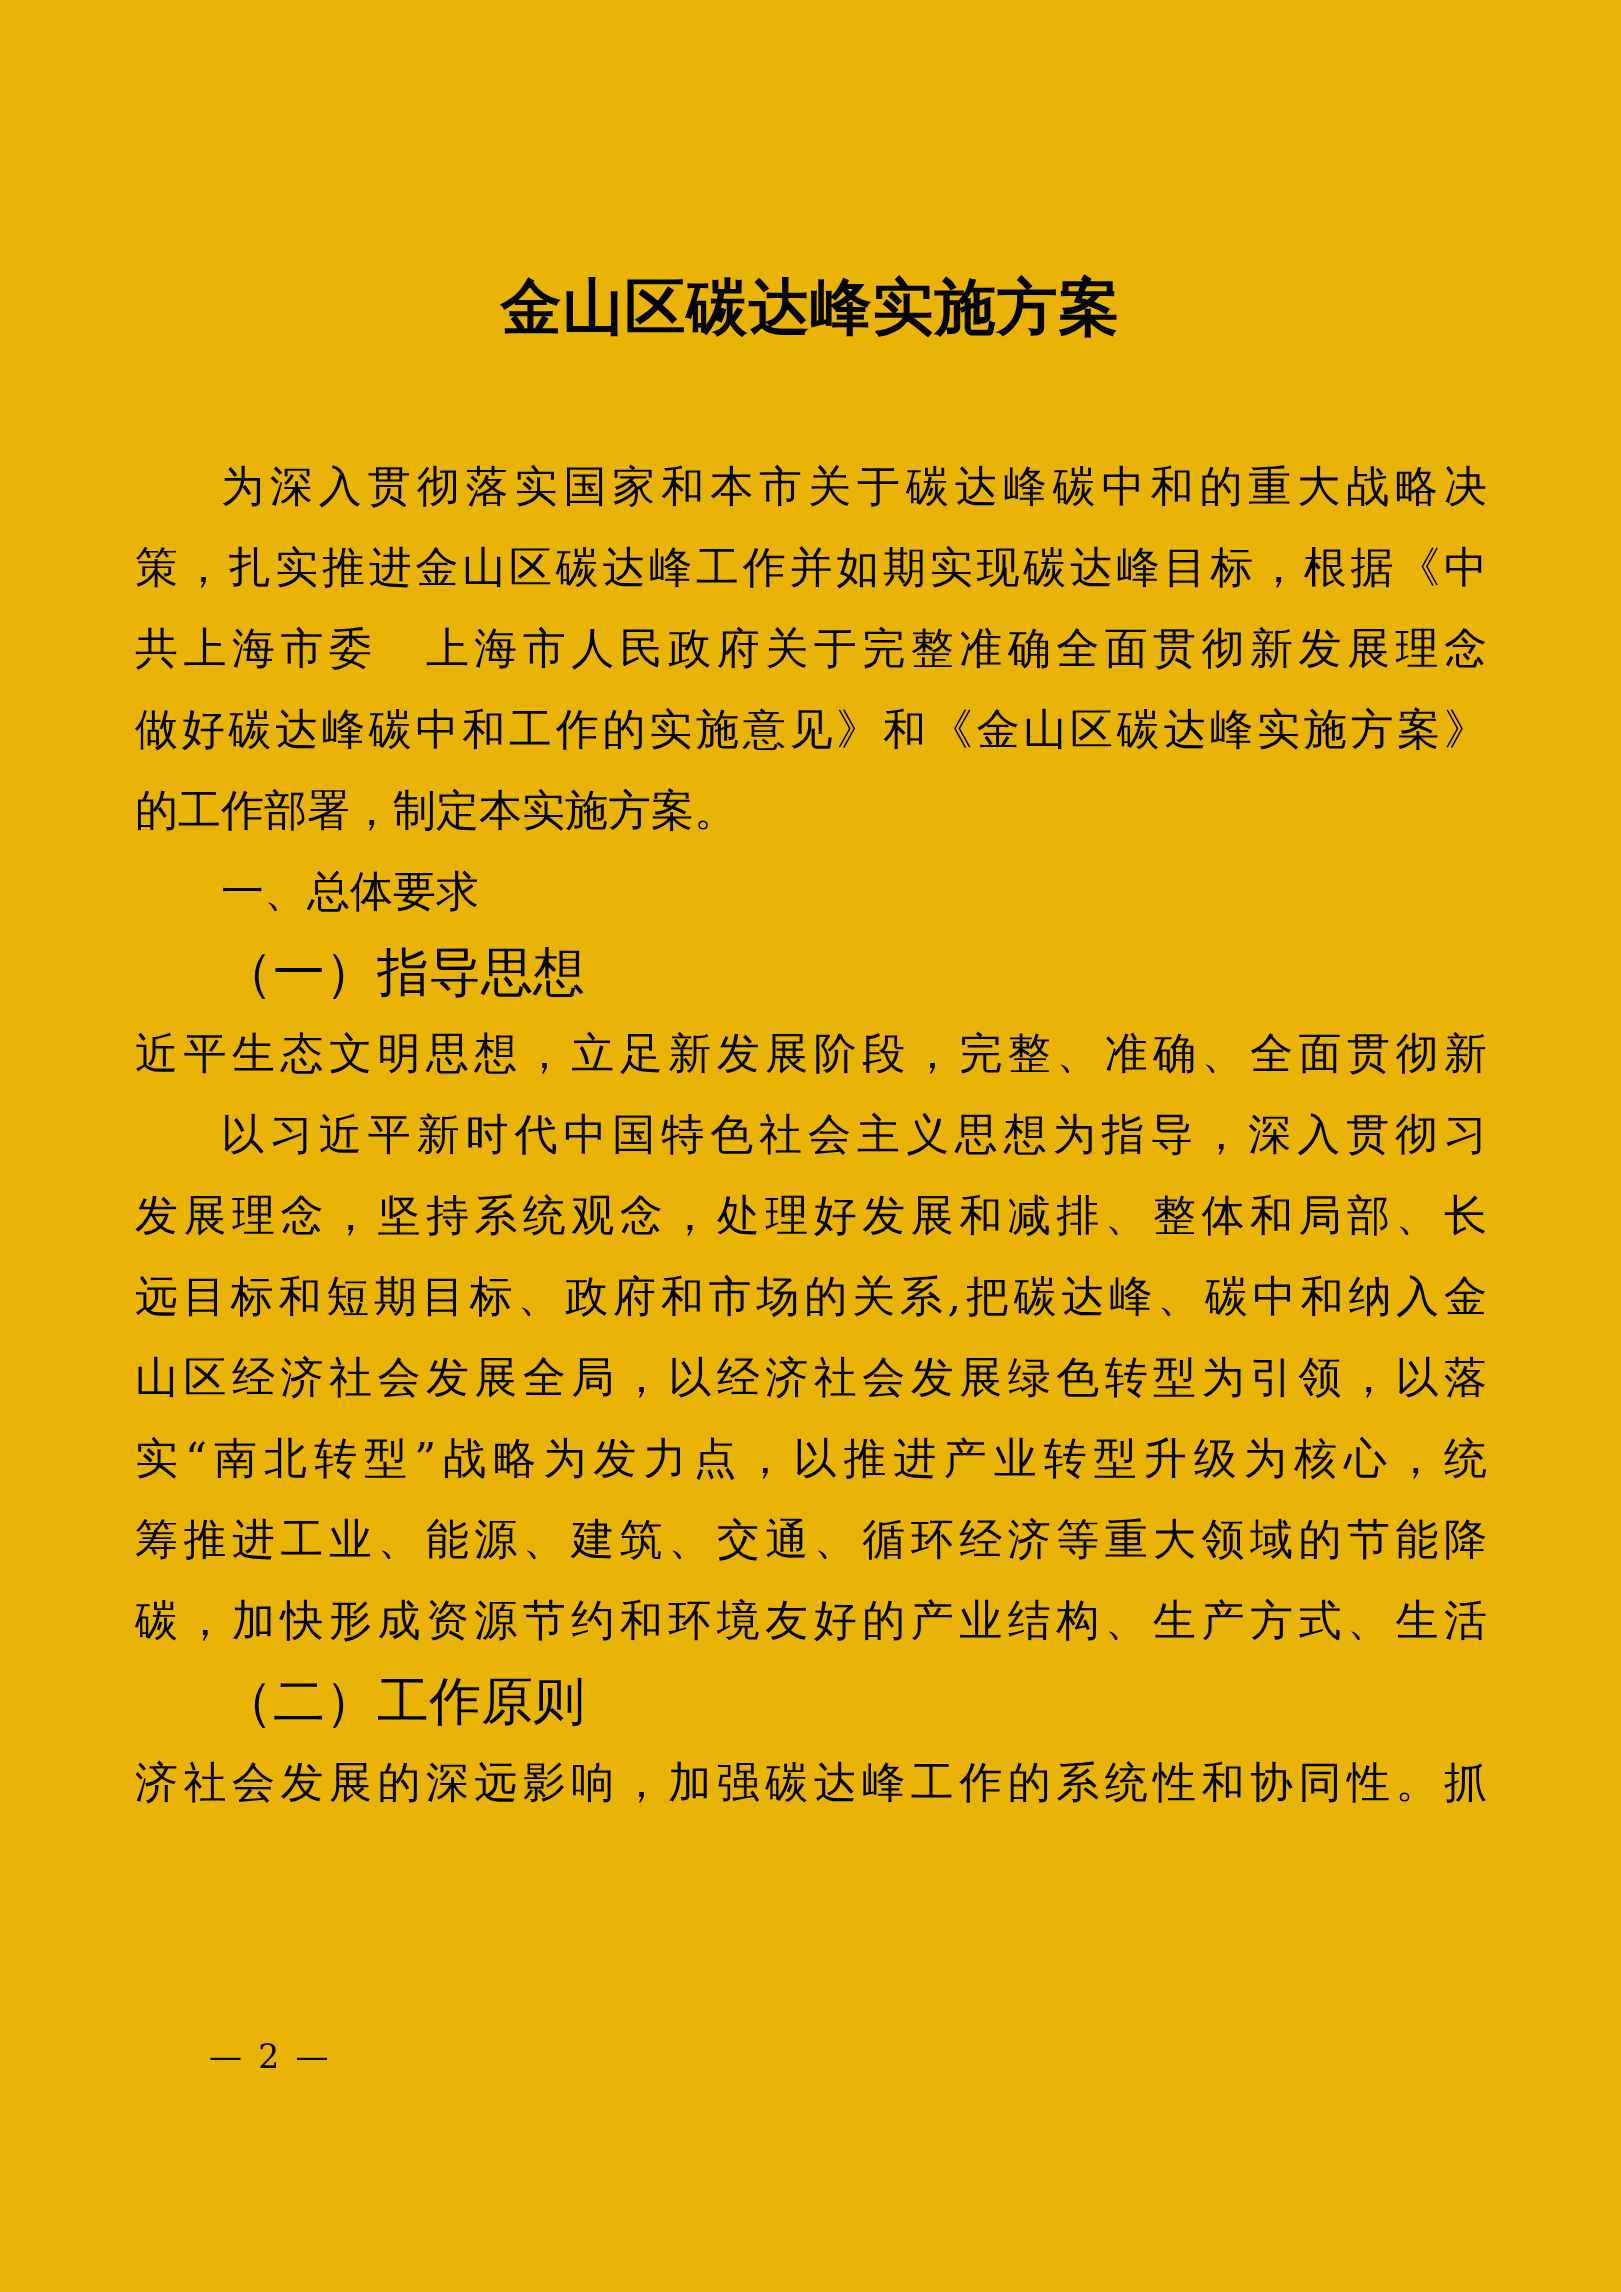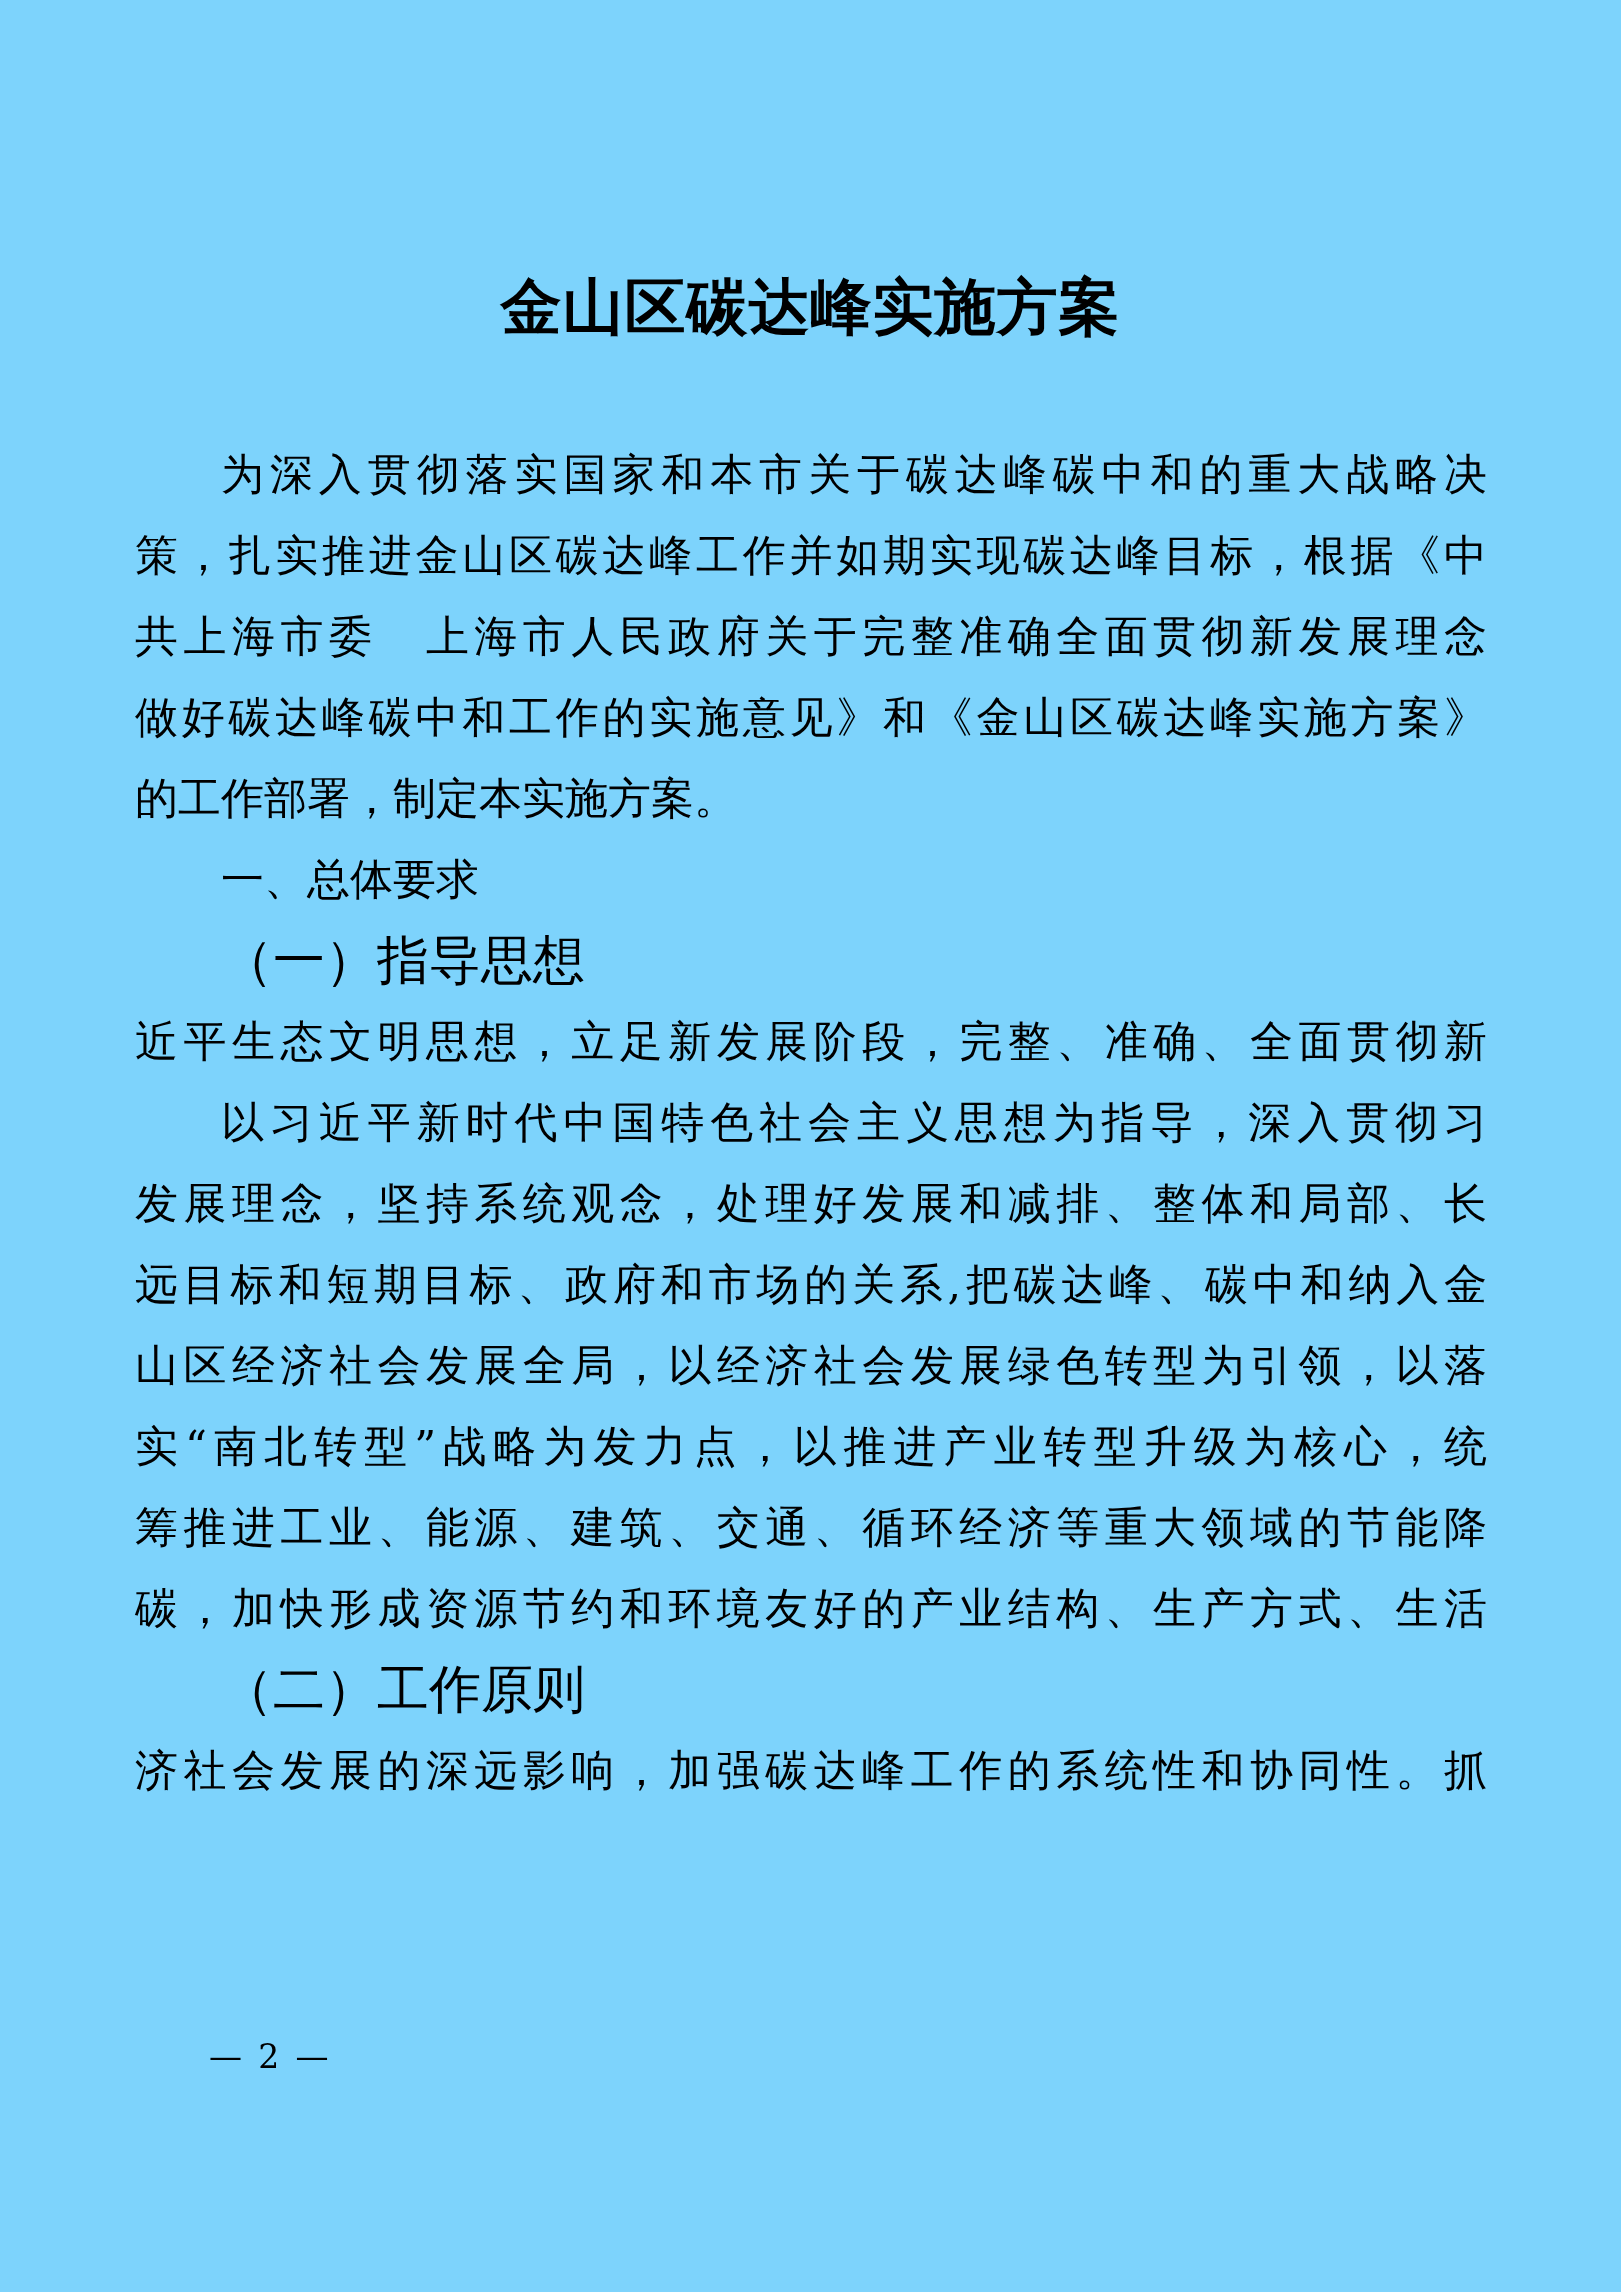--- a/index.html
+++ b/index.html
@@ -4,40 +4,40 @@
 <style>
   html, body {
     margin: 0;
     padding: 0;
     background: #ffffff;
   }
   .page {
     position: relative;
     width: 1621px;
     height: 2293px;
-    background: #7dd3fc;
+    background: #eab308;
     color: #000000;
     font-family: "DejaVu Serif", "Liberation Serif", serif;
     overflow: hidden;
   }
   .doc-title {
     position: absolute;
     top: 267px;
     left: 0;
     width: 100%;
     text-align: center;
     font-size: 61px;
     font-weight: bold;
     letter-spacing: 1px;
     font-family: "DejaVu Serif", "Liberation Serif", serif;
   }
   .doc-body {
     position: absolute;
     left: 135px;
-    top: 434px;
+    top: 446px;
     width: 1352px;
   }
   .line {
     font-size: 43px;
     line-height: 81px;
     height: 81px;
     text-align: right;
     text-align-last: left;
   }
   .line.fill {

